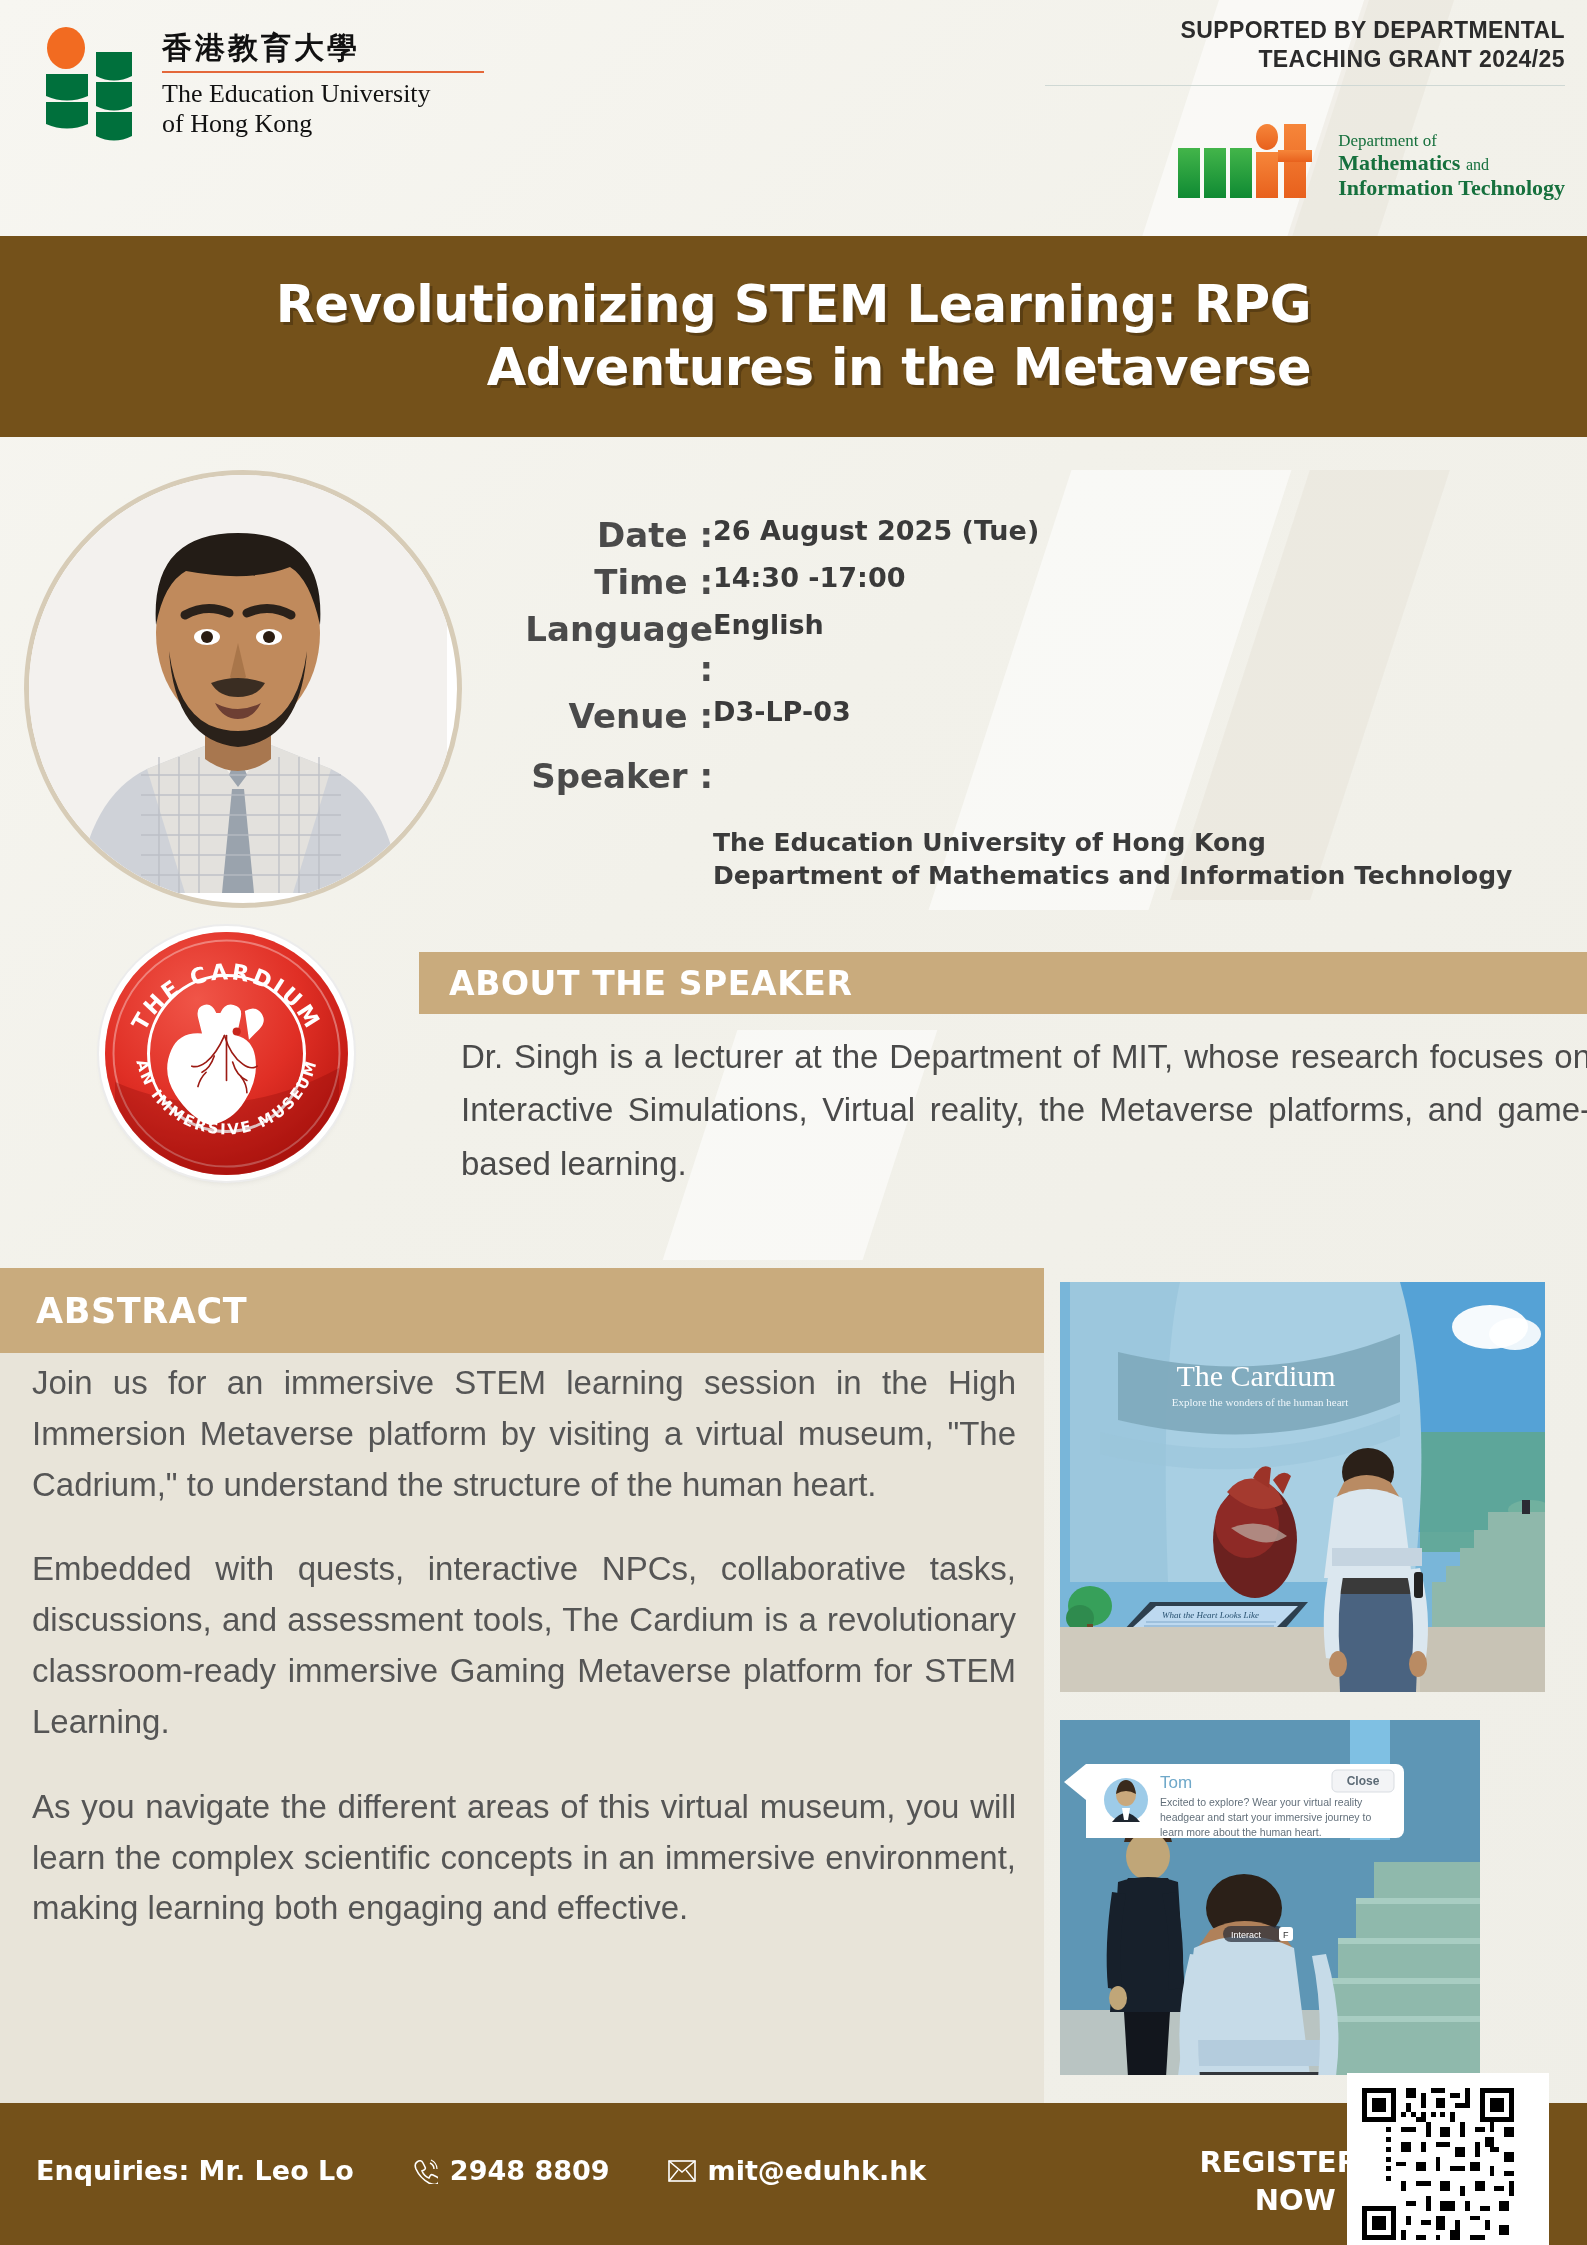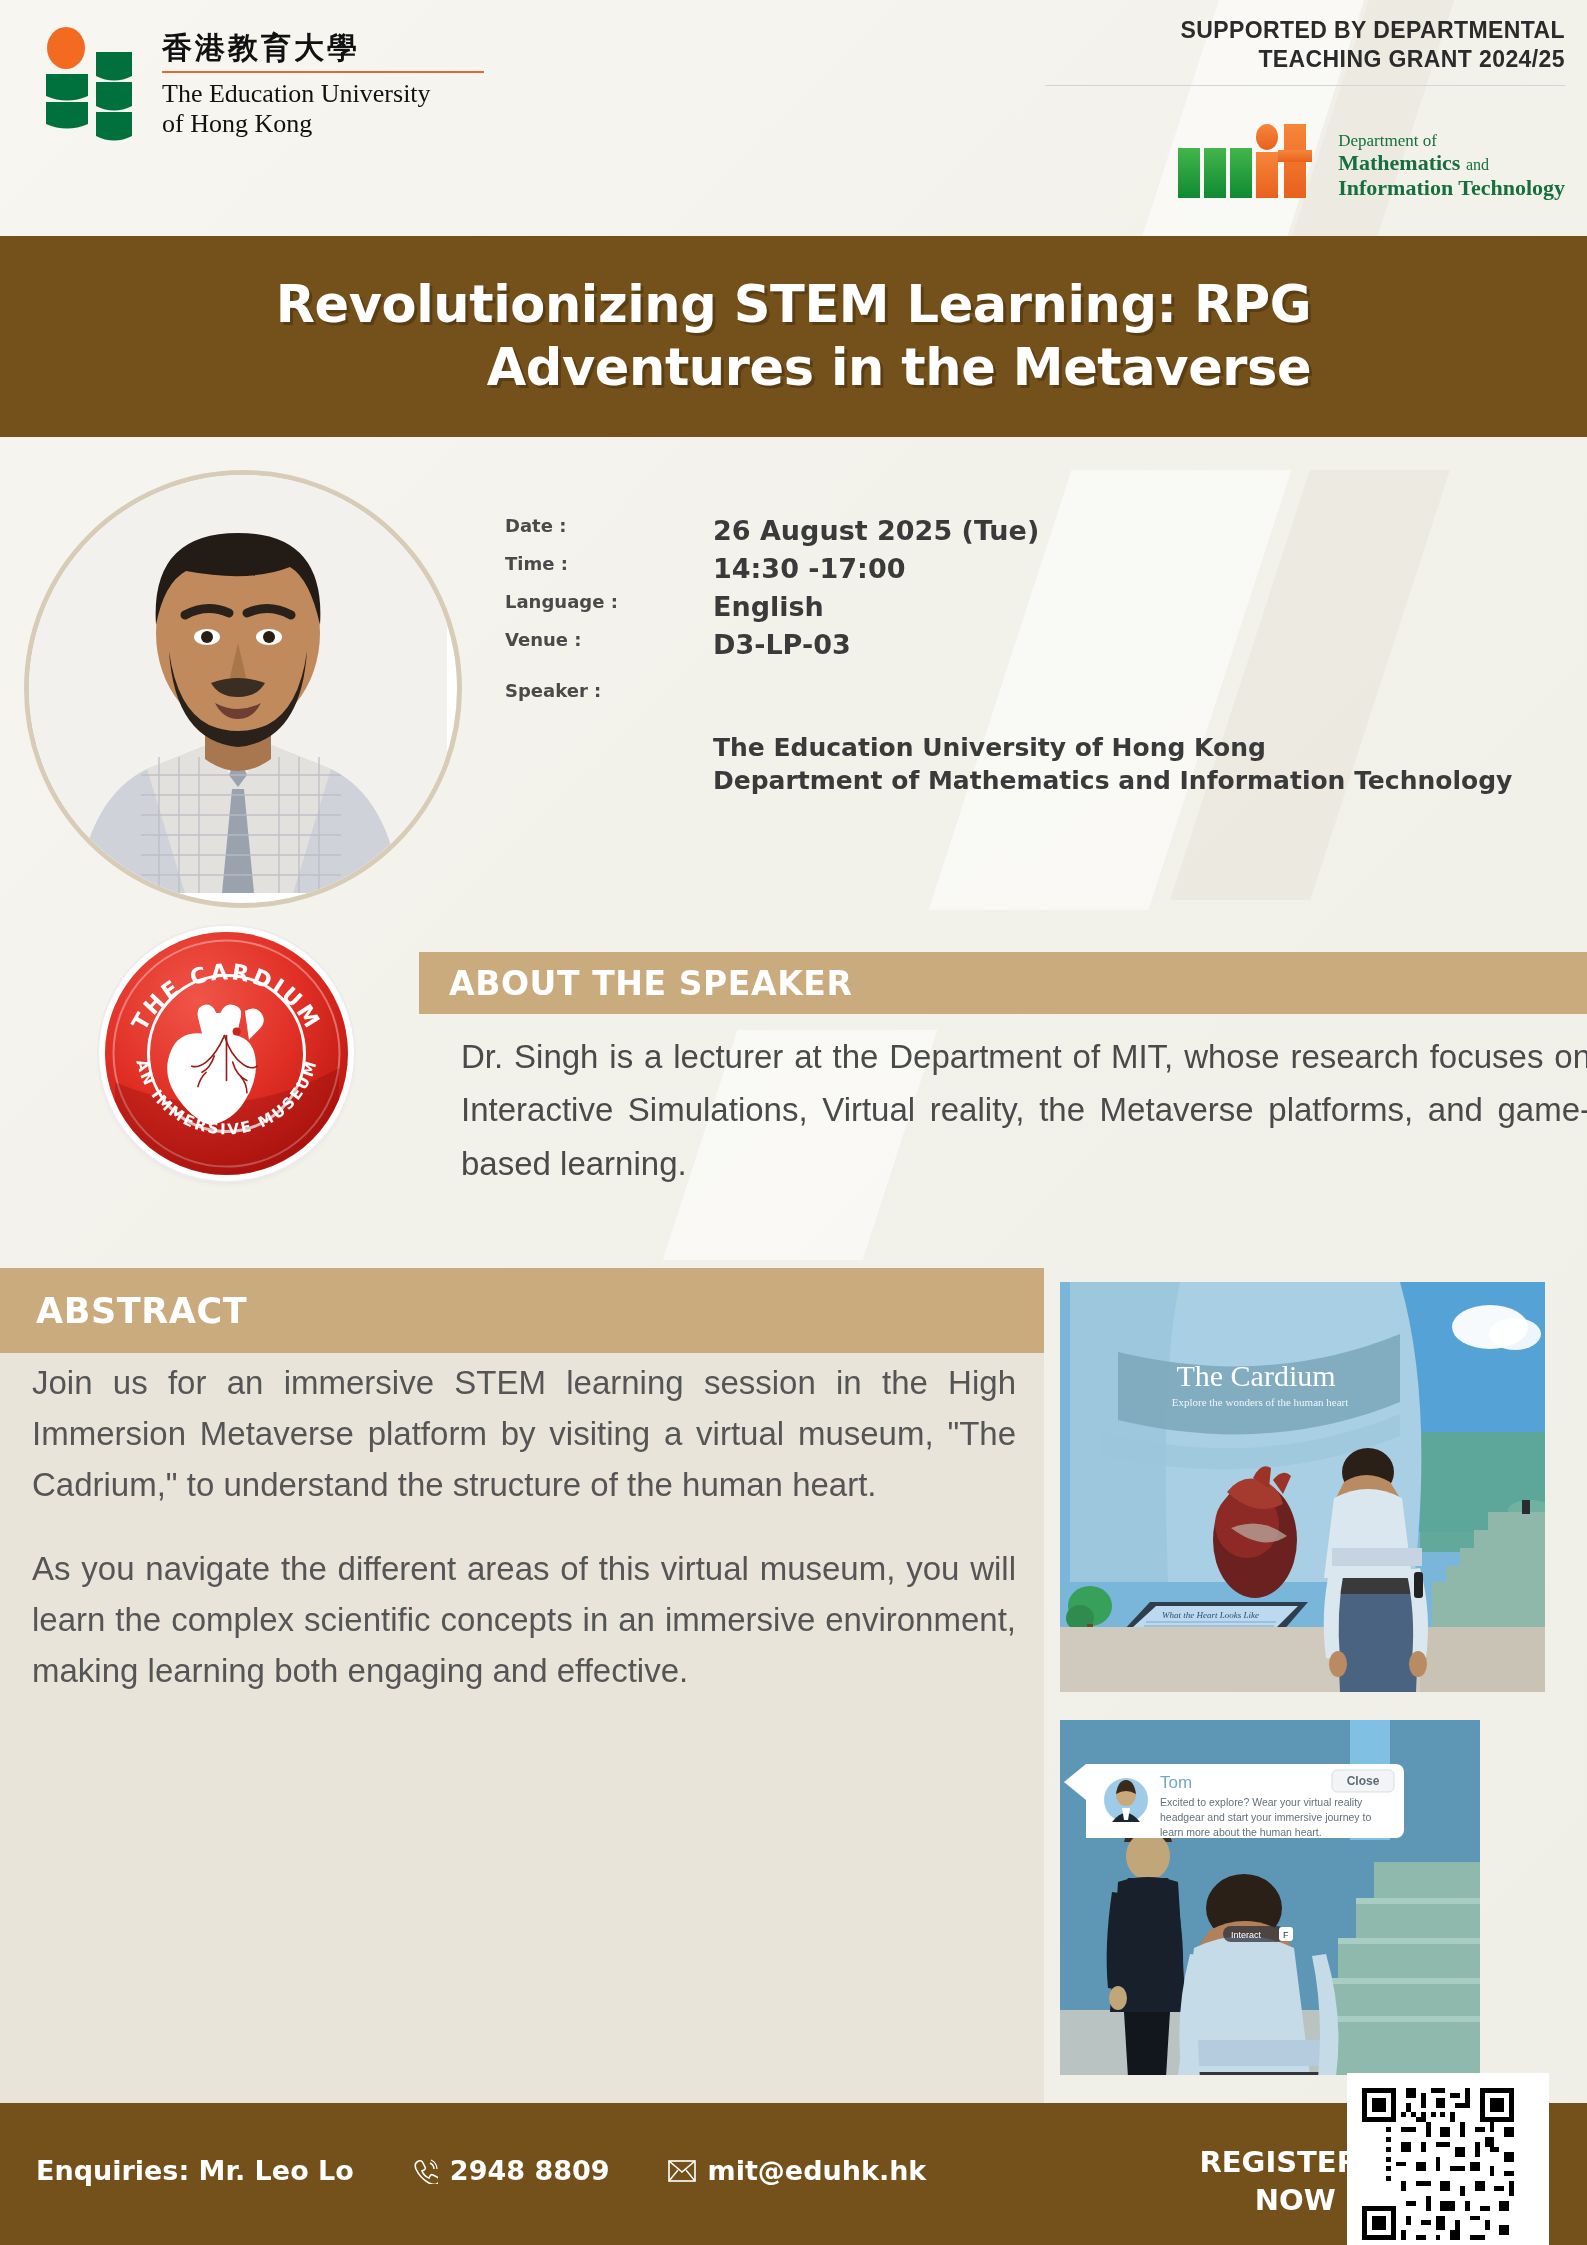--- a/index.html
+++ b/index.html
@@ -42,22 +42,22 @@
     display:flex;align-items:center;justify-content:center;}
   .title-text{color:#fff;text-align:right;font-size:51px;font-weight:bold;line-height:1.22;
     letter-spacing:-.4px;font-family:"DejaVu Sans",sans-serif;
     text-shadow:3px 3px 0 rgba(60,40,10,.45);padding:0 90px;}
 
   
   .portrait{position:absolute;left:24px;top:470px;width:428px;height:428px;border-radius:50%;
     overflow:hidden;border:5px solid #d7ccb7;background:#fff;}
   .details{position:absolute;left:505px;top:515px;width:1050px;}
   .drow{display:flex;margin-bottom:7px;}
-  .dlabel{width:208px;font-size:18px;font-weight:bold;color:#4a4a4a;
-    font-family:"DejaVu Sans",sans-serif;}
+  .dlabel{width:208px;font-size:34px;font-weight:bold;color:#4a4a4a;
+    font-family:"DejaVu Sans",sans-serif;text-align:right;}
   .dvalue{font-size:27px;font-weight:bold;color:#3a3a3a;font-family:"DejaVu Sans",sans-serif;}
   .daffil{margin-top:30px;margin-left:208px;font-size:25px;font-weight:bold;color:#3a3a3a;
     line-height:1.32;font-family:"DejaVu Sans",sans-serif;}
 
   
   .cardium{position:absolute;left:105px;top:932px;width:243px;height:243px;border-radius:50%;
     background:radial-gradient(circle at 38% 30%,#ef4a3e 0%,#e23127 48%,#c11d18 100%);
     box-shadow:0 0 0 6px #fff,0 0 0 8px #ececec, 0 4px 10px rgba(0,0,0,.22);overflow:hidden;}
 
   
@@ -277,20 +277,21 @@
   <div class="about-body">Dr. Singh is a lecturer at the Department of MIT, whose research focuses on Interactive Simulations, Virtual reality, the Metaverse platforms, and game-based learning.</div>
 
   <div class="abstract-bg"></div>
   <div class="abstract-wrap">
     <div class="abstract-head">
       <span class="abstract-head-text">ABSTRACT</span>
     </div>
   </div>
   <div class="abstract-body">
     <p>Join us for an immersive STEM learning session in the High Immersion Metaverse platform by visiting a virtual museum, "The Cadrium," to understand the structure of the human heart.</p>
+    <p>Embedded with quests, interactive NPCs, collaborative tasks, discussions, and assessment tools, The Cardium is a revolutionary classroom-ready immersive Gaming Metaverse platform for STEM Learning.</p>
     <p>As you navigate the different areas of this virtual museum, you will learn the complex scientific concepts in an immersive environment, making learning both engaging and effective.</p>
   </div>
 
   <div class="shot shot1">
     <svg width="485" height="410" viewBox="0 0 485 410">
       <rect width="485" height="410" fill="#79b6d9"></rect>
 
       <path d="M330 0 h155 v250 h-155 z" fill="#55a2d6"></path>
       <ellipse cx="430" cy="45" rx="38" ry="22" fill="#fff" opacity=".95"></ellipse>
       <ellipse cx="455" cy="52" rx="26" ry="16" fill="#fff" opacity=".9"></ellipse>

